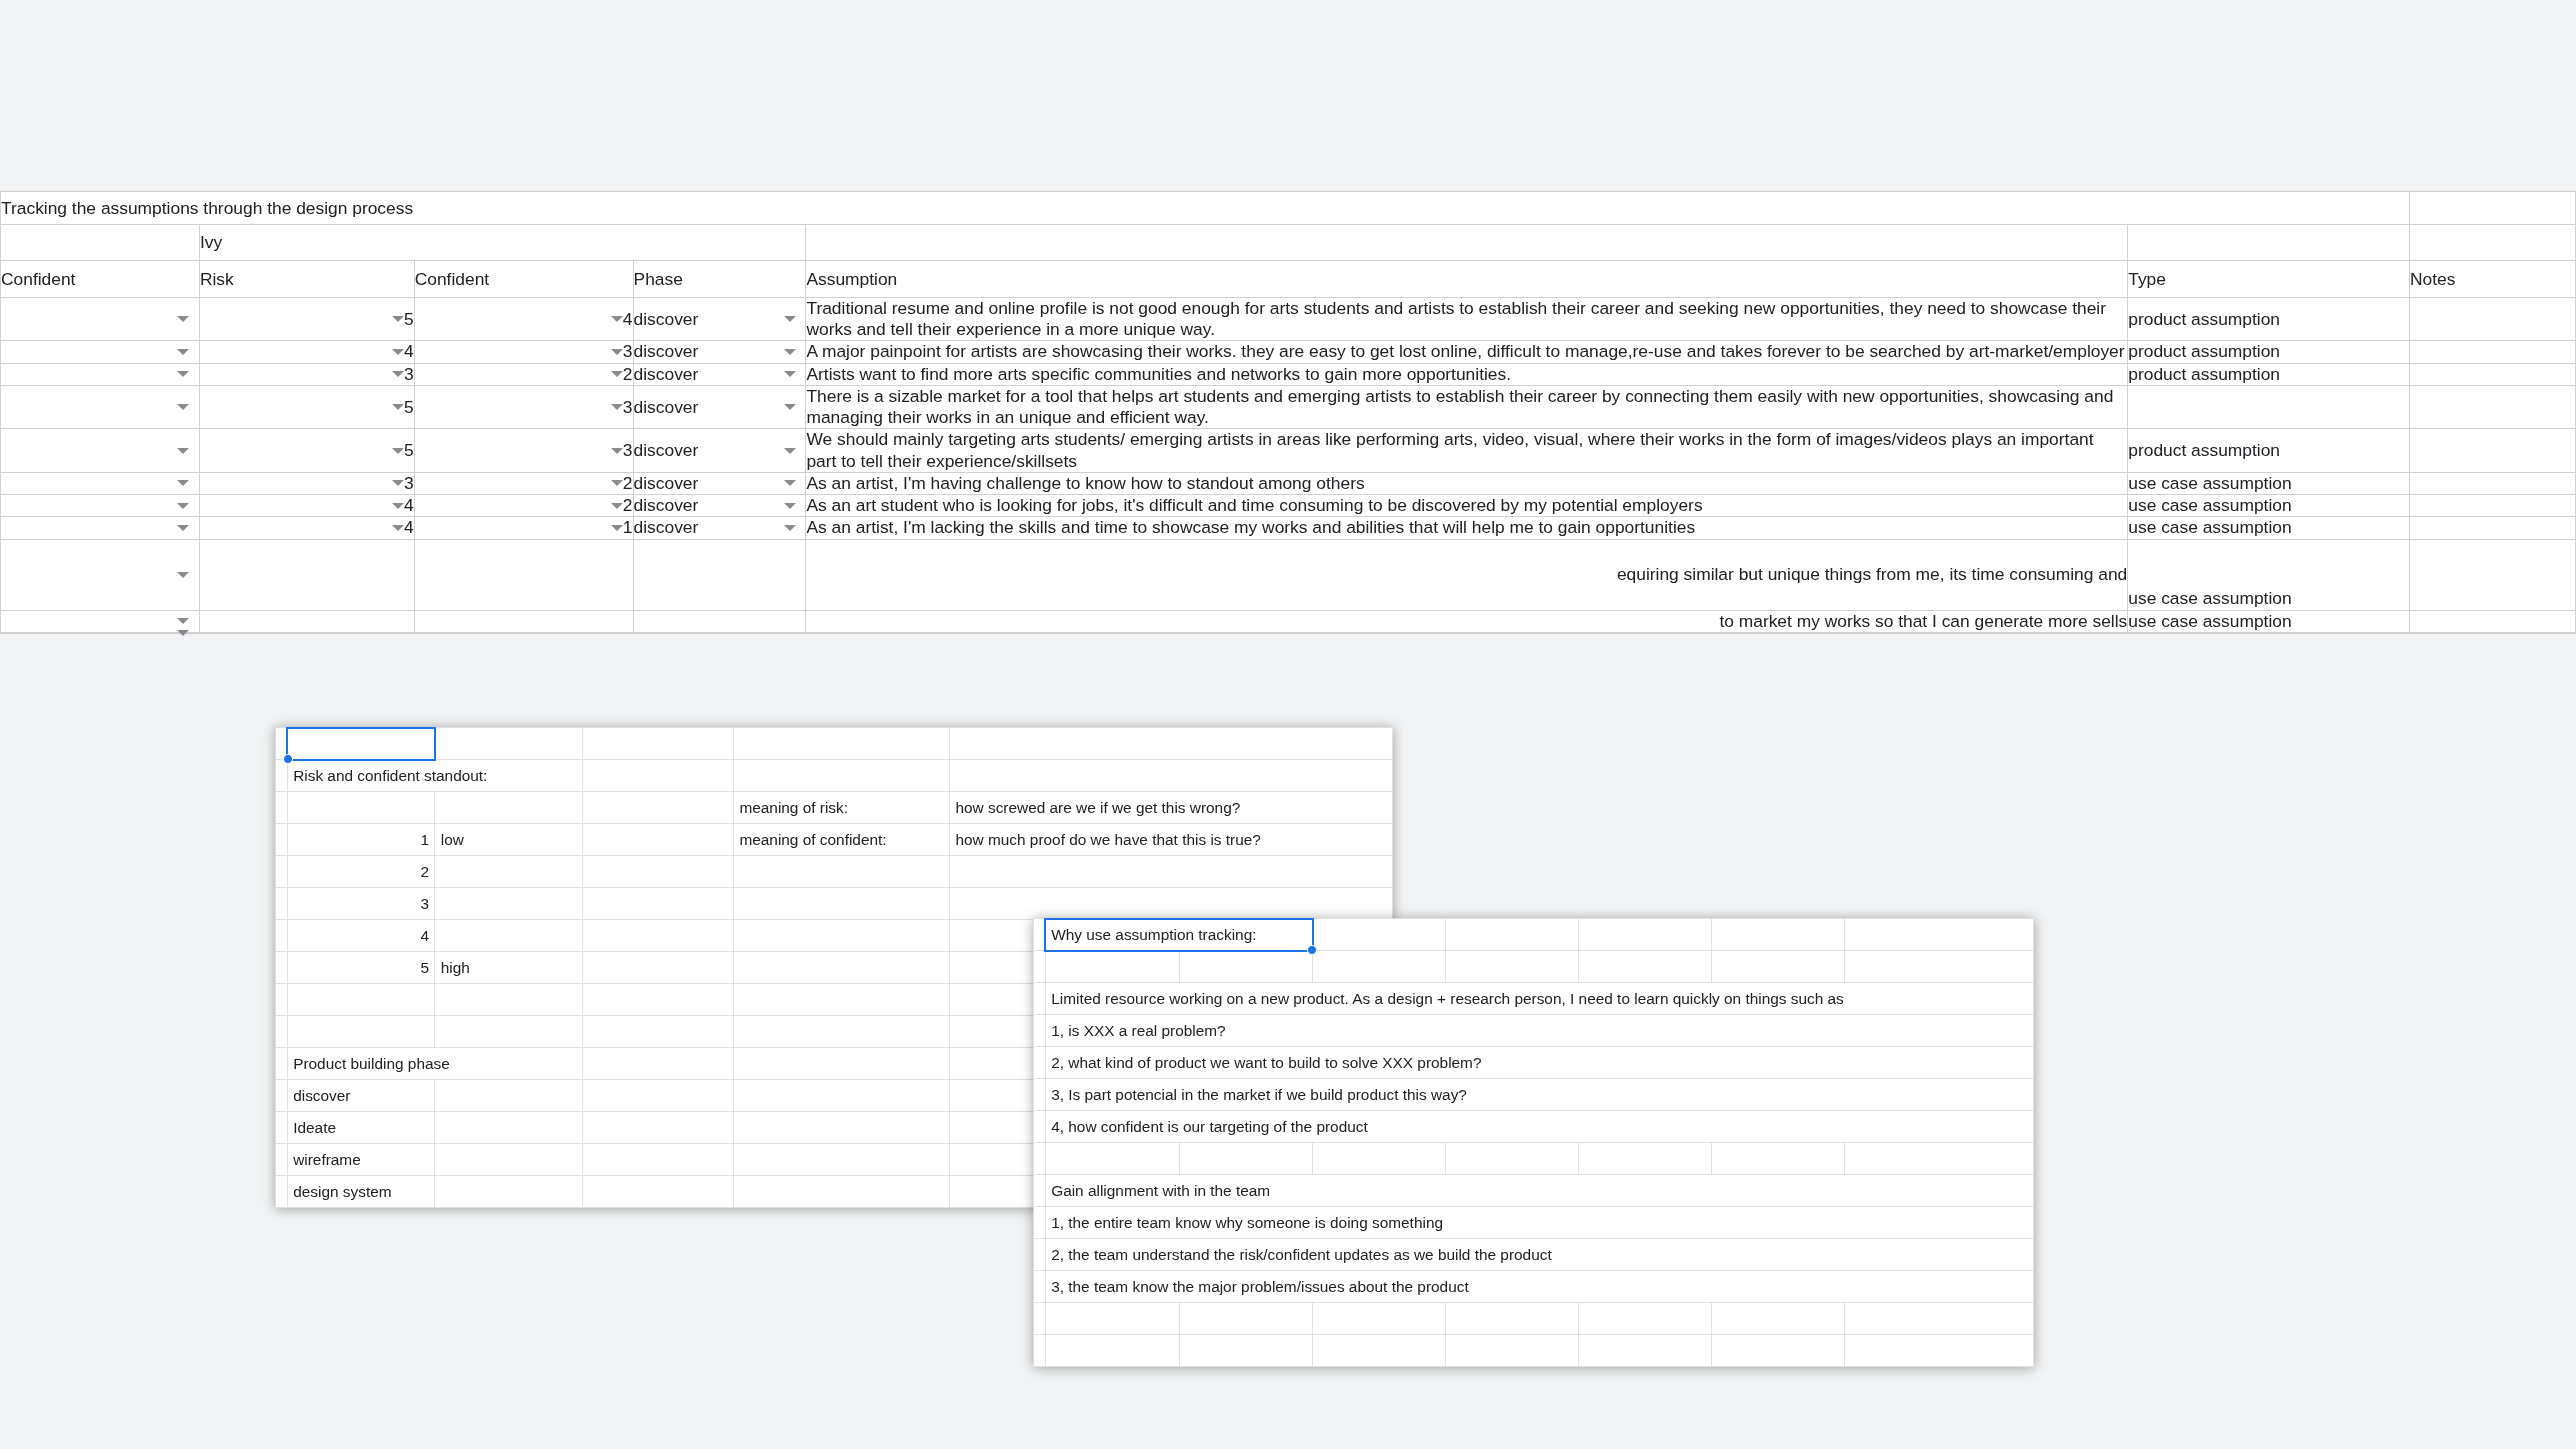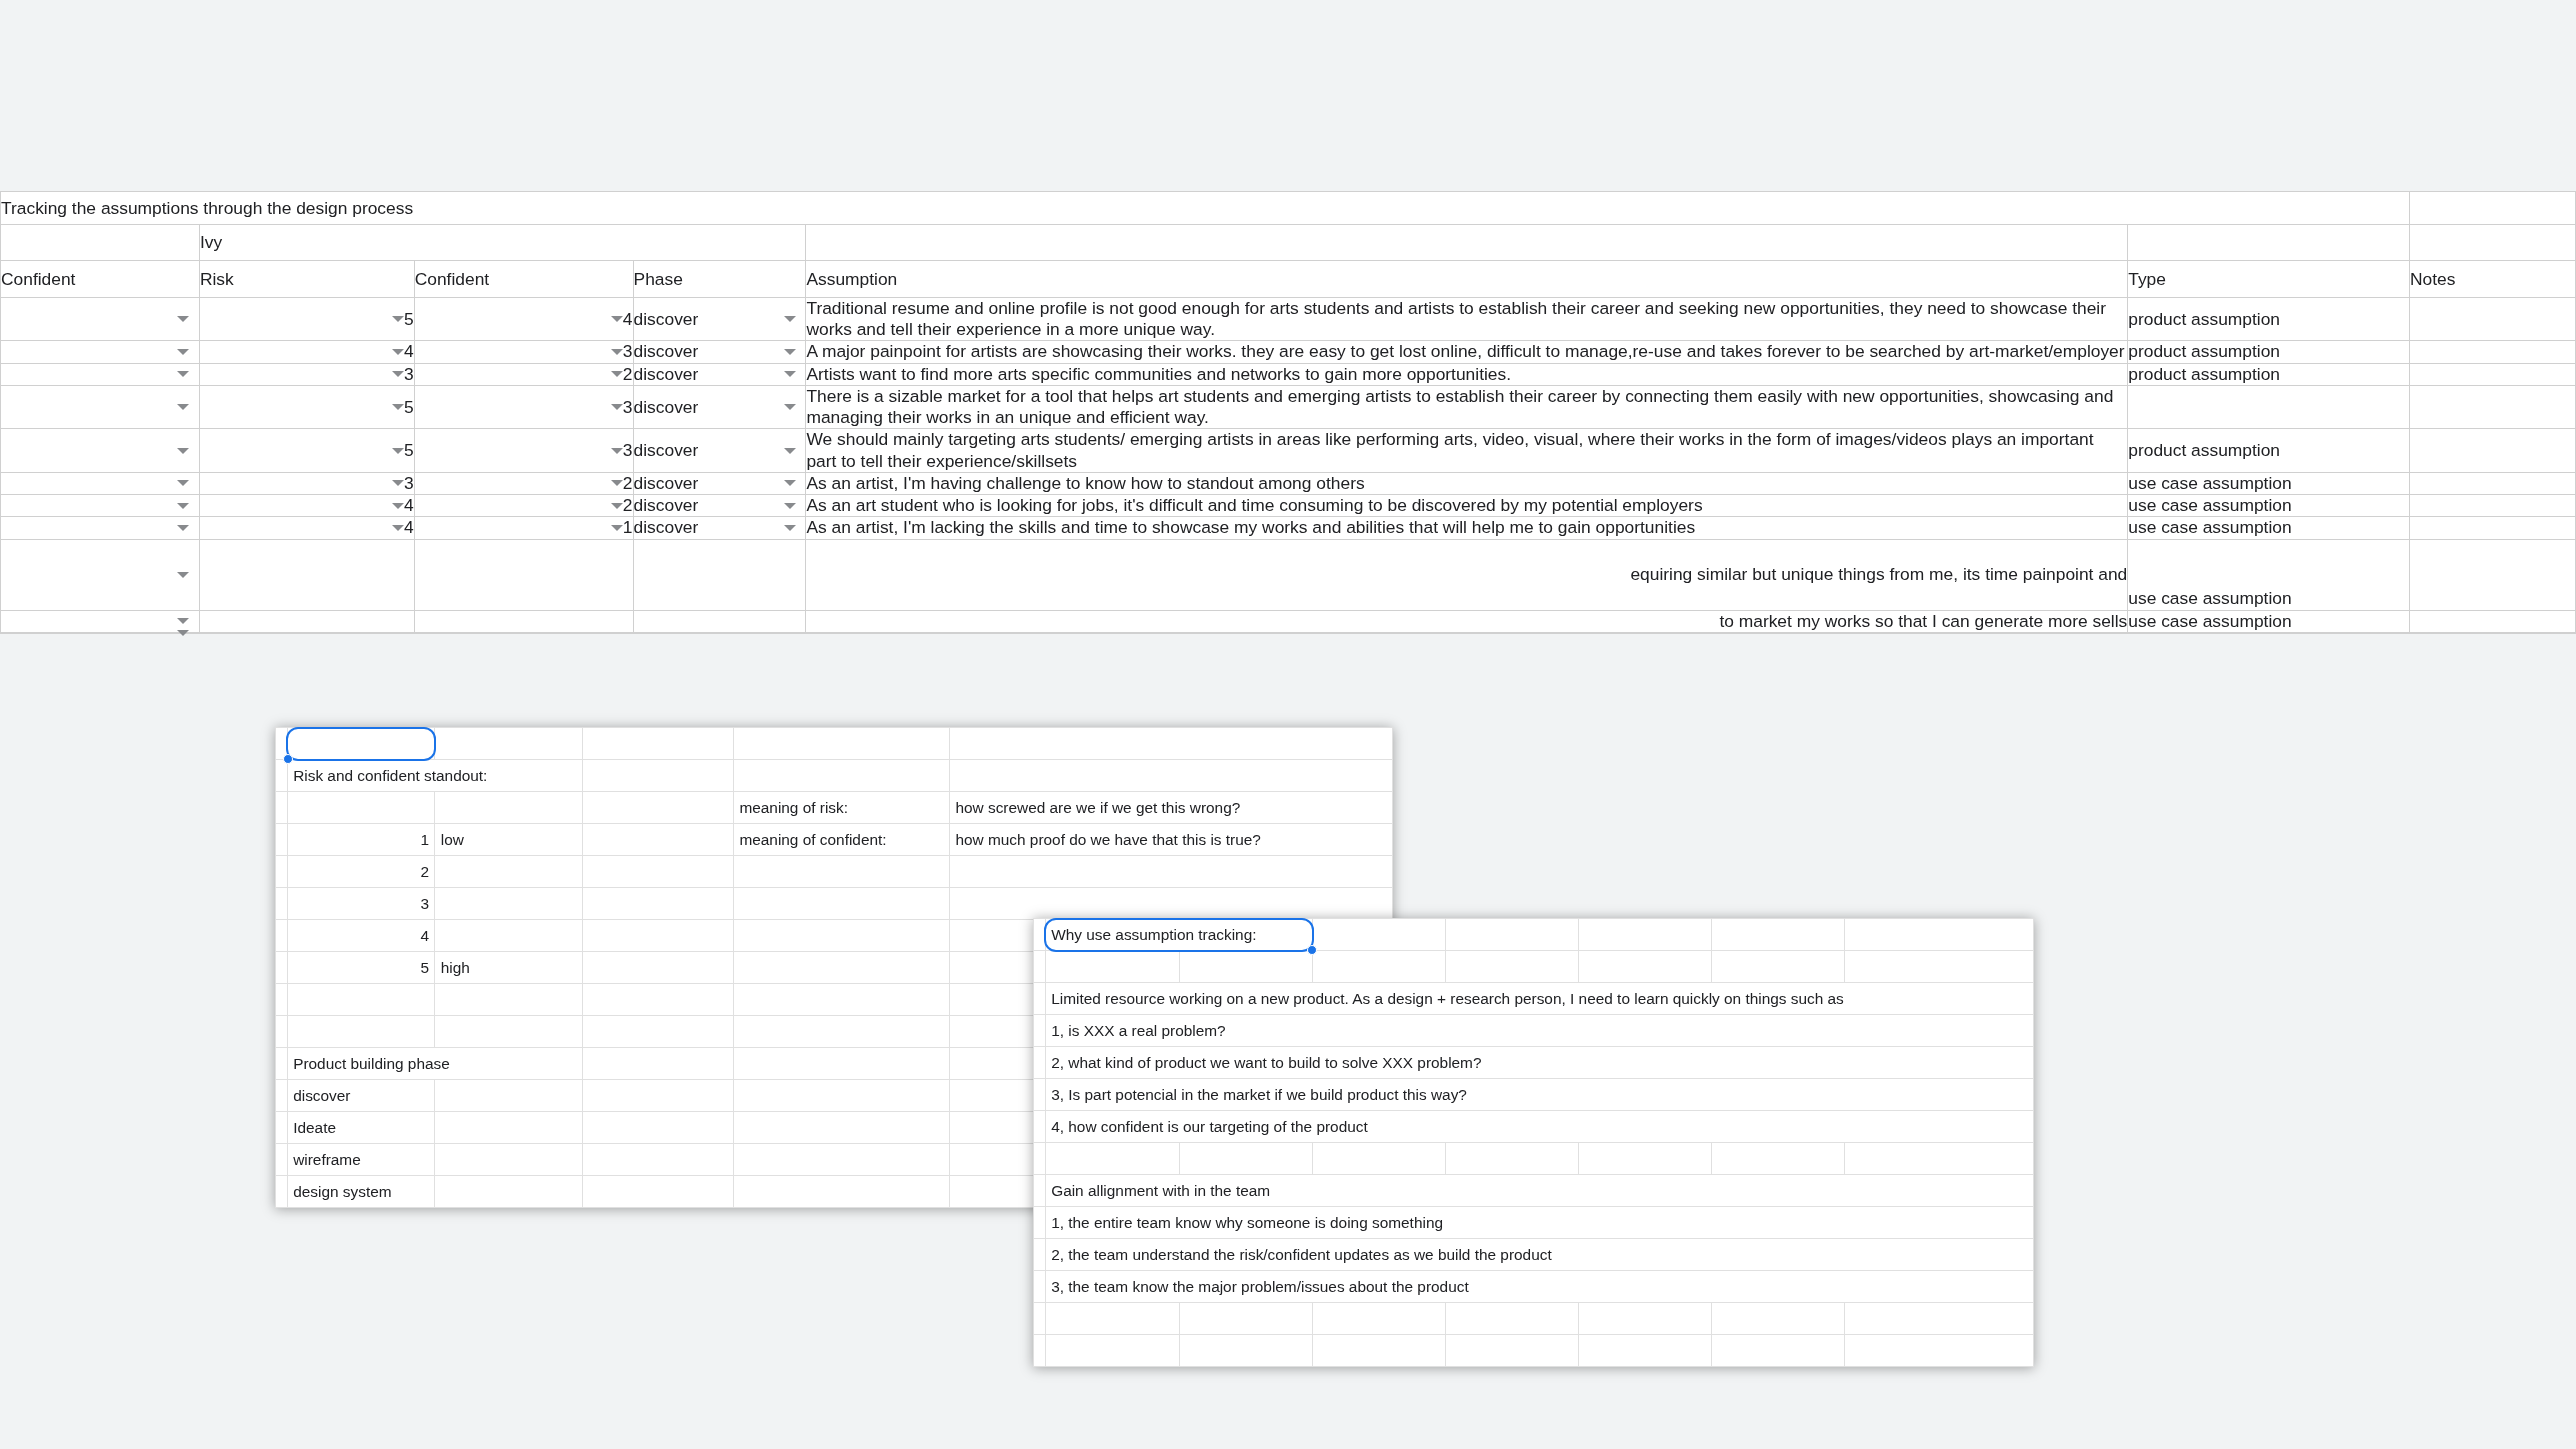--- a/index.html
+++ b/index.html
@@ -132,21 +132,20 @@
     white-space: nowrap;
     overflow: visible;
   }
 
   .float td.r { text-align: right; }
 
   .cellsel {
     outline: 2px solid #1a73e8;
     outline-offset: -1.3px;
     position: relative;
-    border-radius: 11px;
   }
   .cellsel .handle {
     position: absolute;
     width: 8px;
     height: 8px;
     background: #1a73e8;
     border: 1.3px solid #ffffff;
     border-radius: 50%;
     right: -4.7px;
     bottom: -4.7px;
@@ -294,21 +293,21 @@
         <td></td>
       </tr>
 
       <tr class="data-row" style="height:71px">
         <td class="num">
               <span class="caret"></span>
             </td>
         <td class="num"></td>
         <td class="num"></td>
         <td class="dropcell"></td>
-        <td style="text-align:right">equiring similar but unique things from me, its time painpoint and</td>
+        <td style="text-align:right">equiring similar but unique things from me, its time consuming and</td>
         <td style="vertical-align:bottom">use case assumption</td>
         <td></td>
       </tr>
 
       <tr class="data-row">
         <td class="num">
               <span class="caret"></span>
             </td>
         <td class="num"></td>
         <td class="num"></td>

